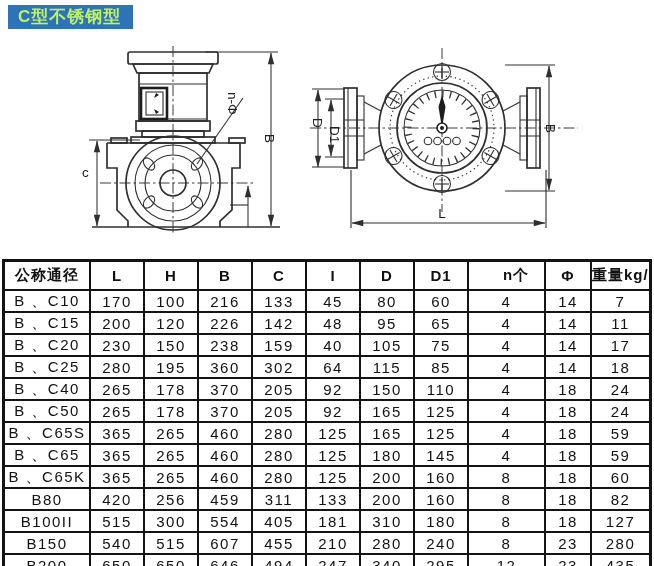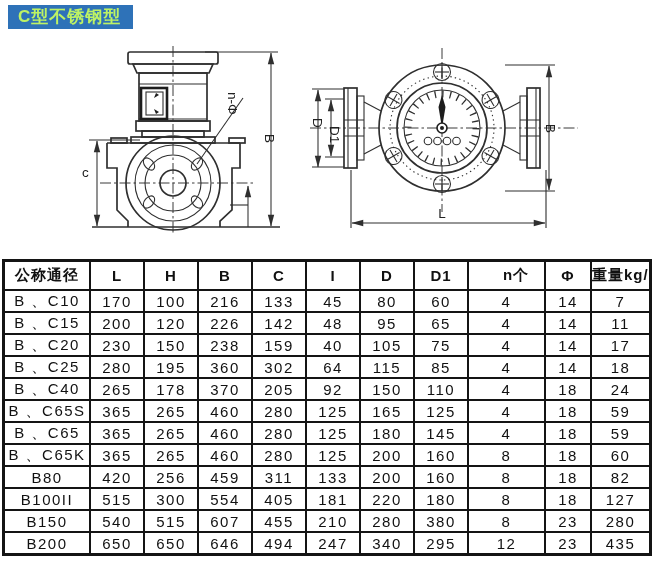--- a/index.html
+++ b/index.html
@@ -268,20 +268,33 @@
           <td>370</td>
           <td>205</td>
           <td>92</td>
           <td>150</td>
           <td>110</td>
           <td>4</td>
           <td>18</td>
           <td>24</td>
         </tr>
         <tr>
+          <td>B 、C50</td>
+          <td>265</td>
+          <td>178</td>
+          <td>370</td>
+          <td>205</td>
+          <td>92</td>
+          <td>165</td>
+          <td>125</td>
+          <td>4</td>
+          <td>18</td>
+          <td>24</td>
+        </tr>
+        <tr>
           <td>B 、C65S</td>
           <td>365</td>
           <td>265</td>
           <td>460</td>
           <td>280</td>
           <td>125</td>
           <td>165</td>
           <td>125</td>
           <td>4</td>
           <td>18</td>
@@ -326,35 +339,35 @@
           <td>18</td>
           <td>82</td>
         </tr>
         <tr>
           <td>B100II</td>
           <td>515</td>
           <td>300</td>
           <td>554</td>
           <td>405</td>
           <td>181</td>
-          <td>220</td>
+          <td>310</td>
           <td>180</td>
           <td>8</td>
           <td>18</td>
           <td>127</td>
         </tr>
         <tr>
           <td>B150</td>
           <td>540</td>
           <td>515</td>
           <td>607</td>
           <td>455</td>
           <td>210</td>
           <td>280</td>
-          <td>380</td>
+          <td>240</td>
           <td>8</td>
           <td>23</td>
           <td>280</td>
         </tr>
         <tr>
           <td>B200</td>
           <td>650</td>
           <td>650</td>
           <td>646</td>
           <td>494</td>

